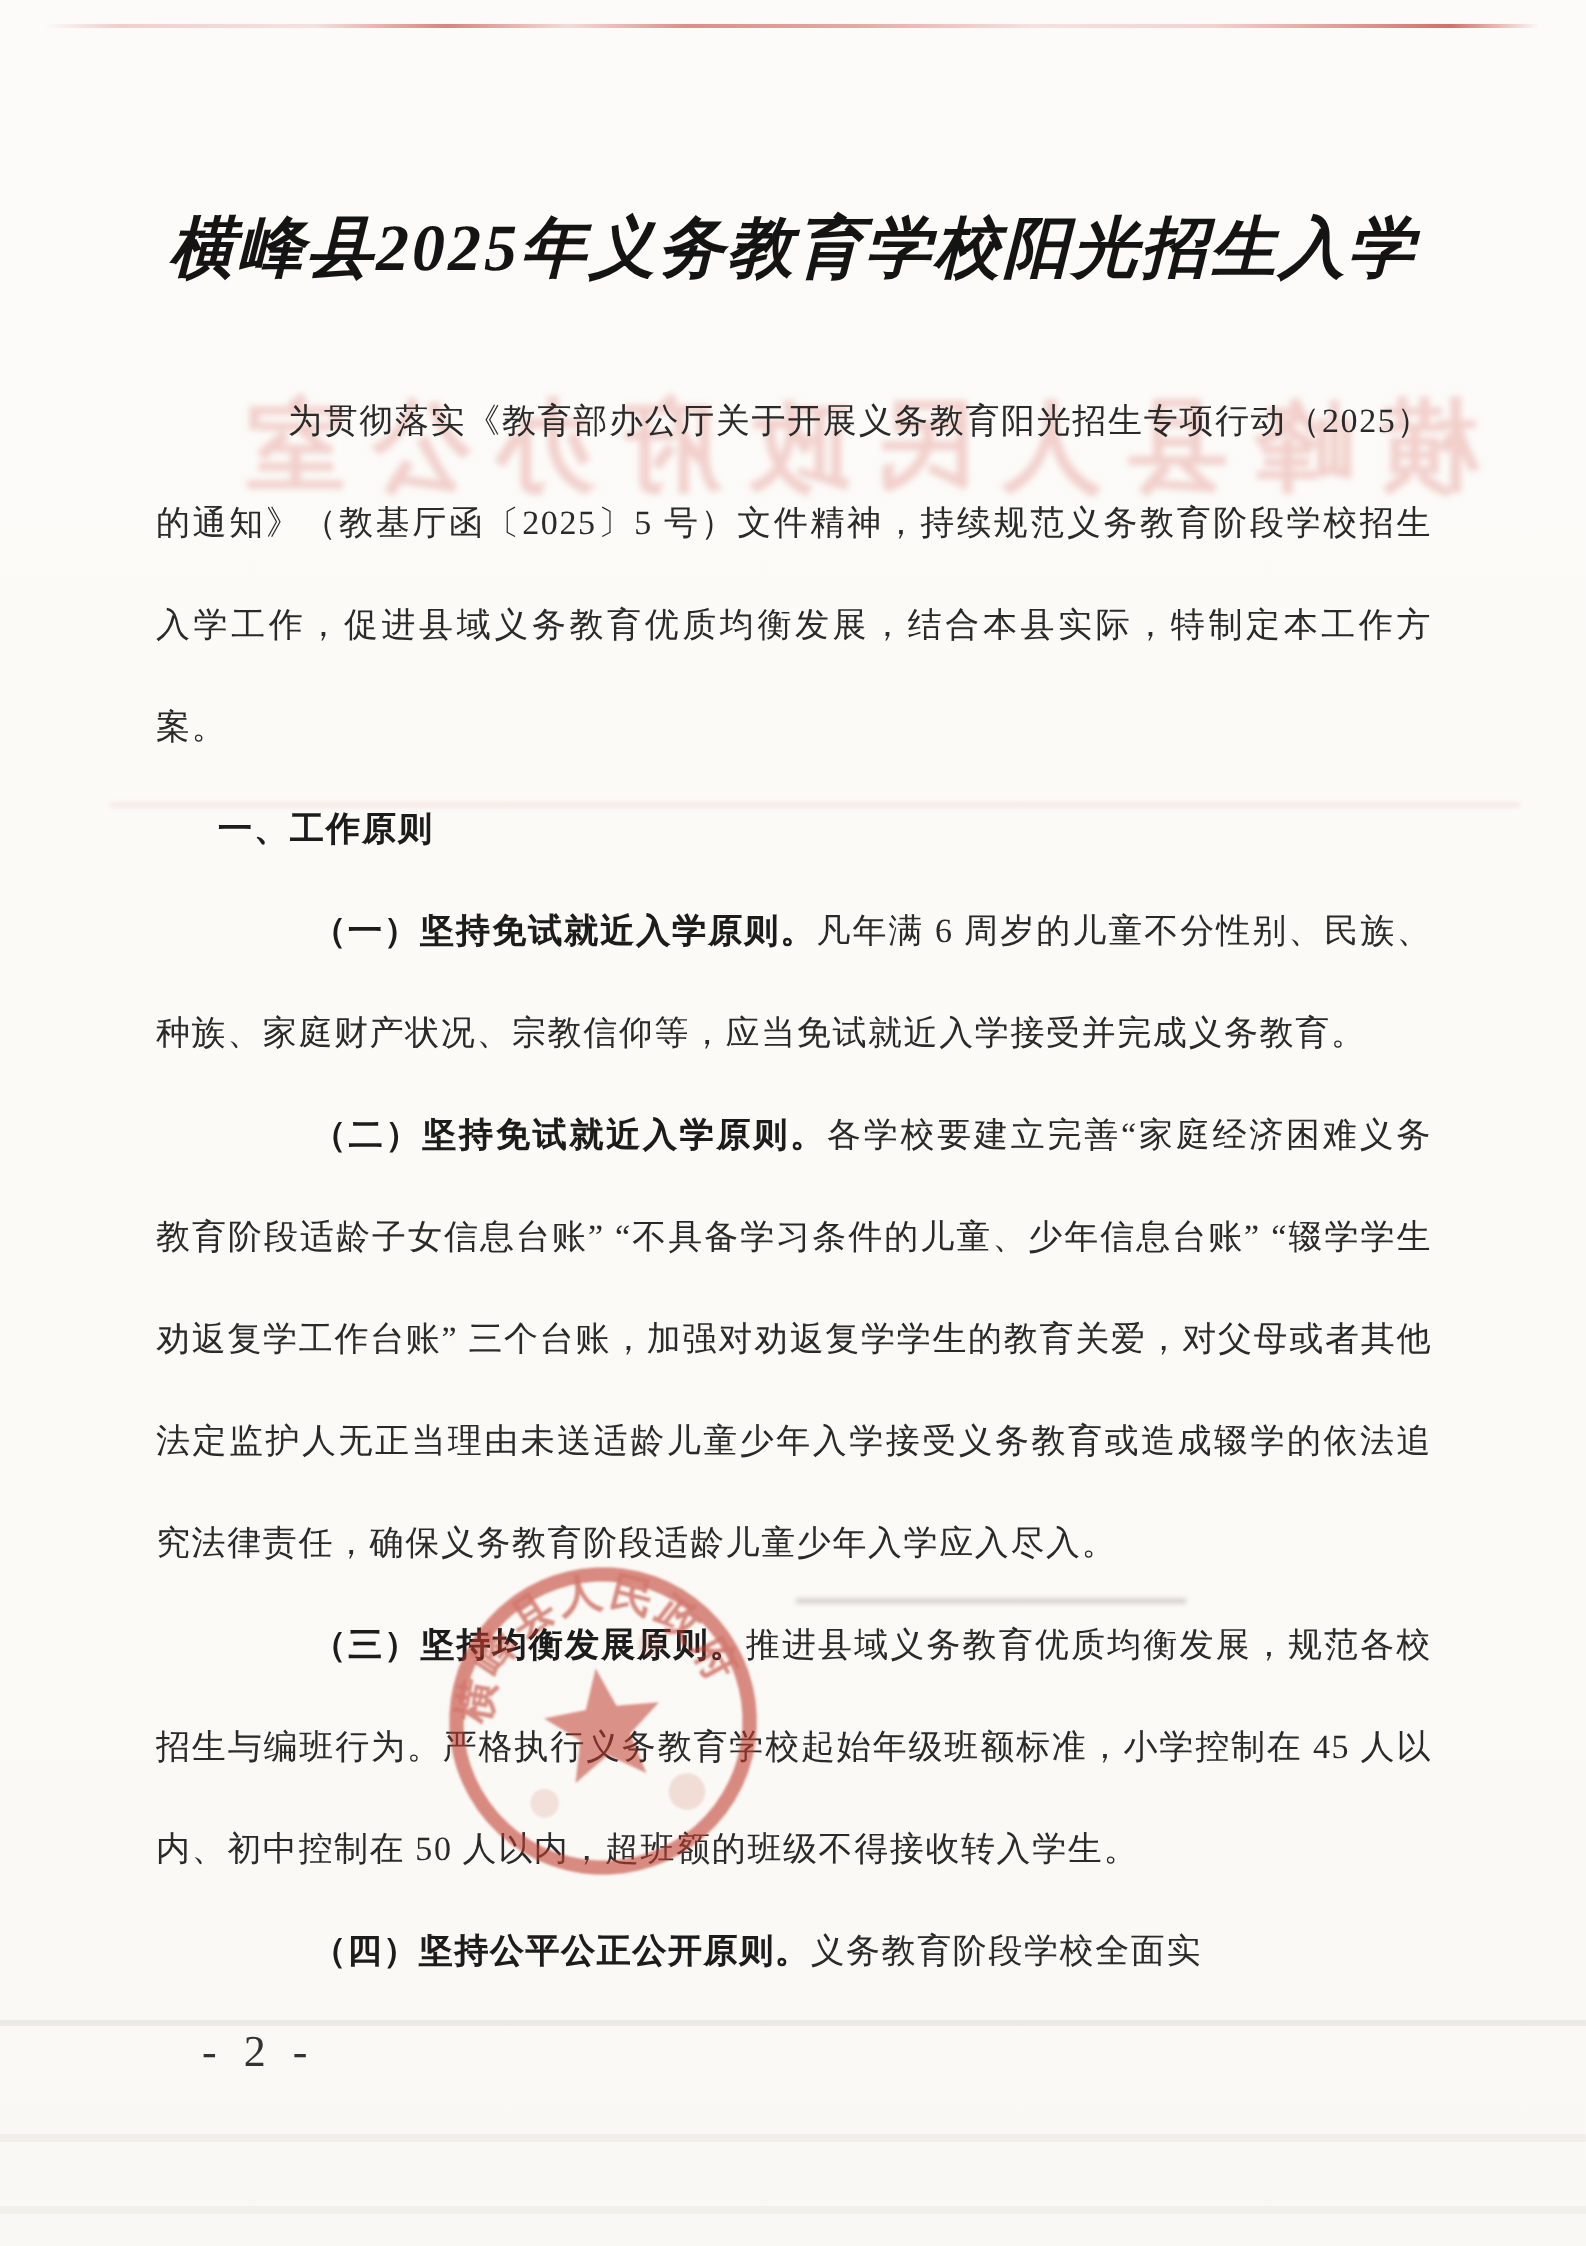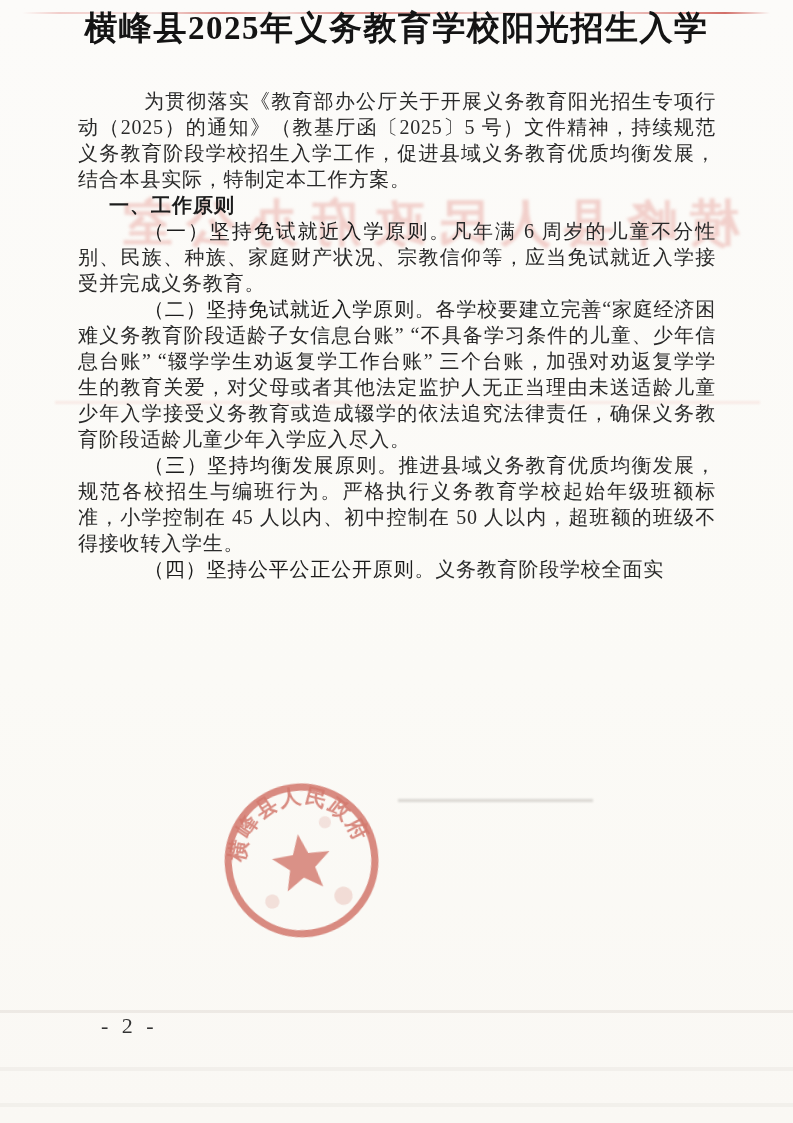--- a/index.html
+++ b/index.html
@@ -36,44 +36,45 @@
     position: absolute; top: 190px; left: 92px; width: 664px;
     text-align: center; white-space: nowrap;
     font-family: "Liberation Sans", "DejaVu Sans", sans-serif;
     font-weight: 700; font-size: 50px; letter-spacing: 13px;
     color: rgba(223,121,111,.33);
     transform: scaleX(-1);
     filter: blur(1.6px);
   }
   .doc-title {
     position: relative;
+    padding-top: 97px;
     margin: 0;
     text-align: center;
     font-size: 33px; font-weight: 700; line-height: 57px;
-    letter-spacing: 1.5px; color: #141414;
+    letter-spacing: 1.5px; color: #141414; font-style: italic;
   }
   .content {
     position: relative;
     width: 638px;
     margin: 31px 0 0 78px;
-    font-size: 20px;
-    line-height: 26px;
+    font-size: 17px;
+    line-height: 51px;
     letter-spacing: .8px;
     text-align: justify;
     text-justify: inter-character;
     color: #2a2a2a;
   }
   .content p { margin: 0; text-indent: 66px; }
   .sec-heading {
     font-family: Liberation Sans, sans-serif;
     font-weight: 700; letter-spacing: 1px;
     text-indent: 31px !important;
     color: #1c1c1c;
   }
-  .lead { font-weight: 400; color: #1c1c1c; }
+  .lead { font-weight: 700; color: #1c1c1c; margin-left: 12px; }
   
   .seal-wrap {
     position: absolute; left: 218px; top: 777px; width: 167px; height: 167px;
     opacity: .68; transform: rotate(-8deg); filter: blur(.4px);
     pointer-events: none;
   }
   
   .faint-dash {
     position: absolute; left: 398px; top: 799px; width: 195px; height: 3px;
     background: rgba(142,136,130,.30); filter: blur(1px);

